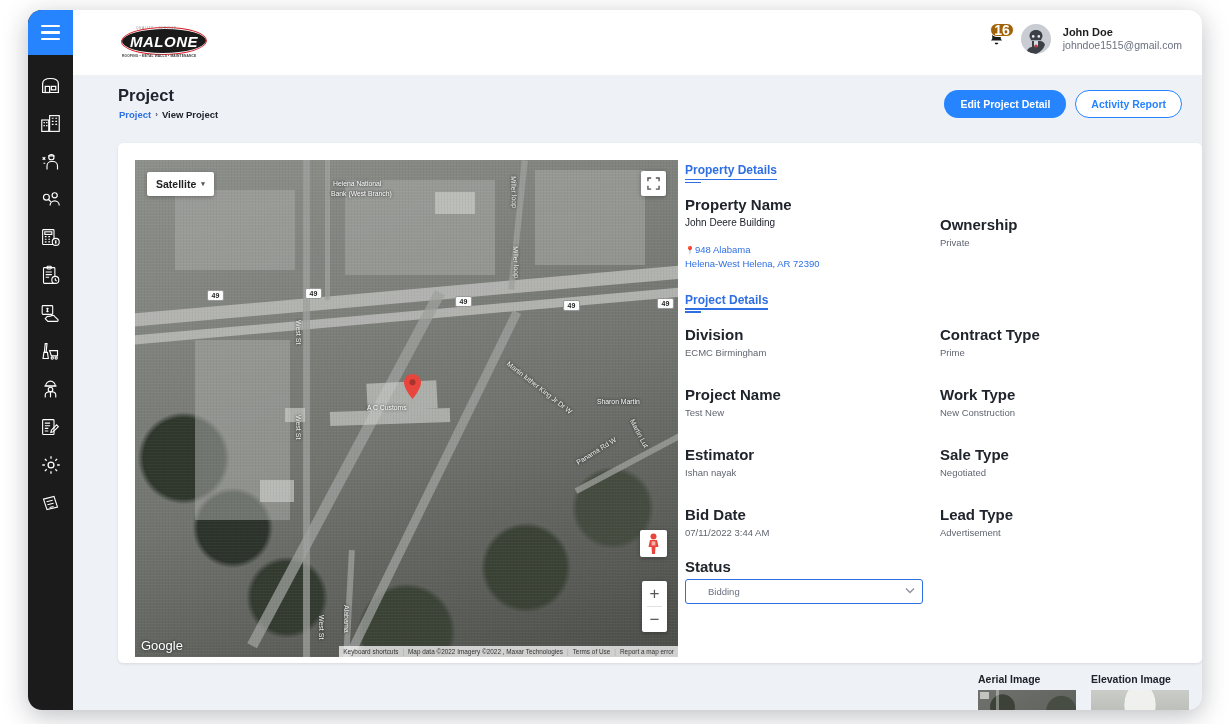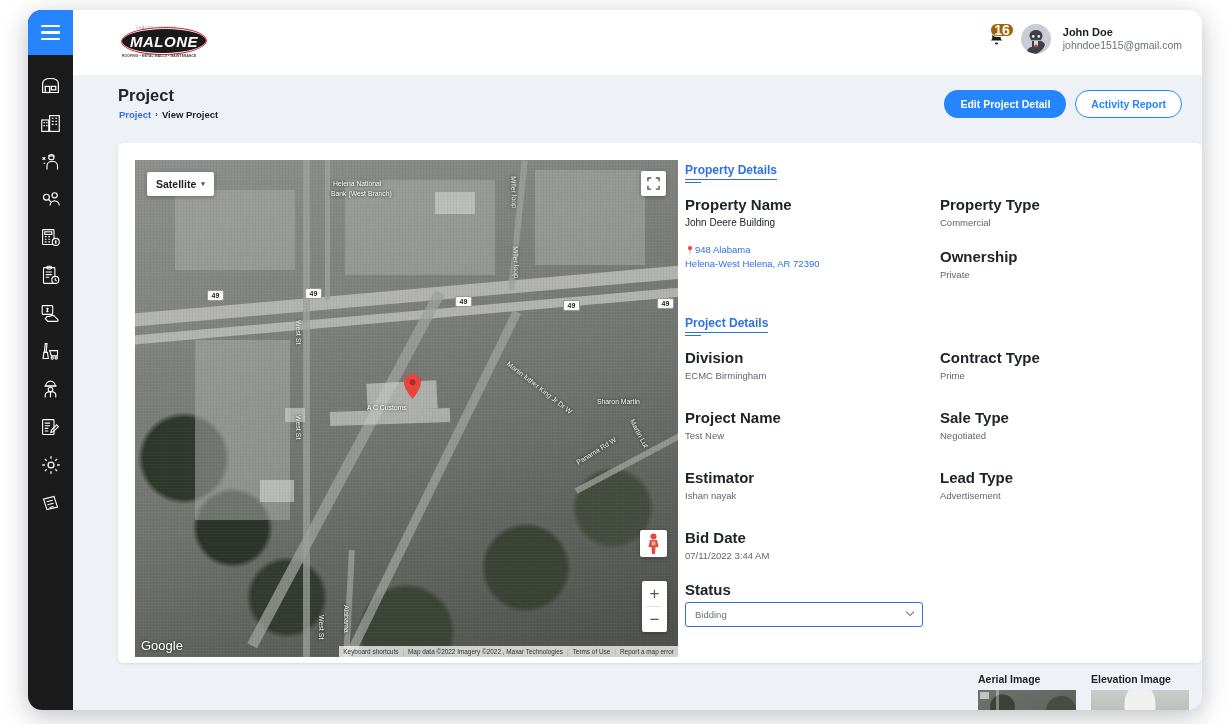--- a/index.html
+++ b/index.html
@@ -296,21 +296,21 @@
   .fld-val.dark { color: #20242c; font-size: 10px; }
   .addr {
     font-size: 9.5px; color: #2f6fe4; line-height: 1.5; cursor: pointer;
   }
   .pinico { font-size: 8px; }
   .sel-wrap { position: relative; width: 238px; }
   select.statussel {
     width: 238px; height: 25px;
     border: 1px solid #2f6fe4; border-radius: 3px;
     font-size: 9.5px; color: #6a7080;
-    padding: 0 22px 0 9px;
+    padding: 0 22px 0 22px;
     background: #fff;
     appearance: none; -webkit-appearance: none;
     font-family: "Liberation Sans", sans-serif;
     cursor: pointer;
     outline: none;
   }
   .sel-caret {
     position: absolute; right: 8px; top: 8px;
     pointer-events: none; color: #8b909b;
   }
@@ -630,24 +630,20 @@
             <div class="fld">
               <div class="fld-label">Property Name</div>
               <div class="fld-val dark">John Deere Building</div>
             </div>
             <div class="addr">
               <span class="pinico">📍</span><span>948 Alabama</span><br>
               <span>Helena-West Helena, AR 72390</span>
             </div>
           </div>
           <div>
-            <div class="fld">
-              <div class="fld-label">Property Type</div>
-              <div class="fld-val">Commercial</div>
-            </div>
             <div class="fld" style="margin-top:20px;">
               <div class="fld-label">Ownership</div>
               <div class="fld-val">Private</div>
             </div>
           </div>
         </div>
 
         <div style="margin-top:18px; margin-bottom:16px;">
           <span class="sect-title">Project Details</span>
         </div>
@@ -680,20 +676,24 @@
               </div>
             </div>
           </div>
 
           <div>
             <div class="fld" style="margin-bottom:28px;">
               <div class="fld-label">Contract Type</div>
               <div class="fld-val">Prime</div>
             </div>
             <div class="fld" style="margin-bottom:28px;">
+              <div class="fld-label">Work Type</div>
+              <div class="fld-val">New Construction</div>
+            </div>
+            <div class="fld" style="margin-bottom:28px;">
               <div class="fld-label">Sale Type</div>
               <div class="fld-val">Negotiated</div>
             </div>
             <div class="fld">
               <div class="fld-label">Lead Type</div>
               <div class="fld-val">Advertisement</div>
             </div>
           </div>
         </div>
       </div>

